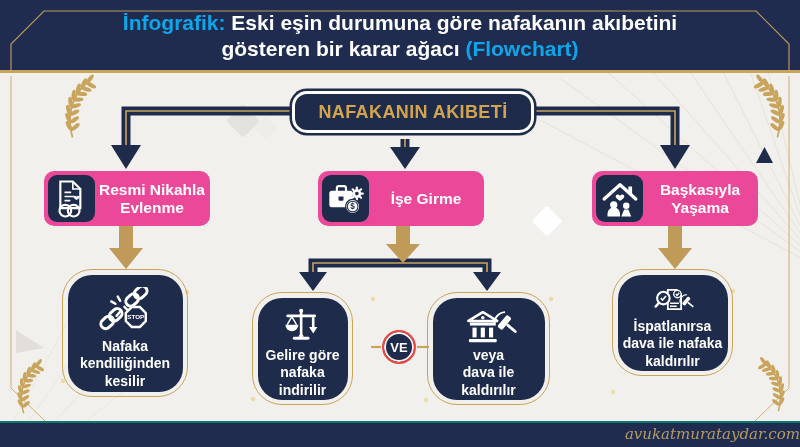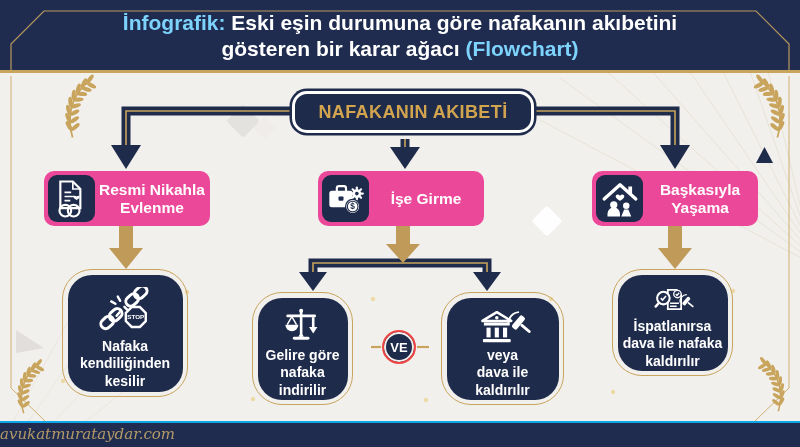--- a/index.html
+++ b/index.html
@@ -4,24 +4,24 @@
 <style>
   html,body{margin:0;padding:0;background:#888;}
   .stage{position:relative;width:800px;height:447px;background:#f2f0ed;overflow:hidden;
          font-family:"Liberation Sans", sans-serif;}
   
   .banner{position:absolute;left:0;top:0;width:800px;height:73px;background:#1f2c50;
           border-bottom:3px solid #c9a45c;box-sizing:border-box;}
   .banner svg{position:absolute;inset:0;}
   .t-line{position:relative;text-align:center;font-weight:bold;font-size:21px;color:#fff;line-height:1.25;}
   .t-line.first{margin-top:10px;}
-  .gold-t{color:#7dd3fc;}
+  .gold-t{color:#0ea5e9;}
   
   .footer{position:absolute;left:0;top:421px;width:800px;height:26px;background:#1f2c50;
-          border-top:2px solid #0ea5e9;box-sizing:border-box;text-align:left;}
+          border-top:2px solid #0f766e;box-sizing:border-box;text-align:right;}
   .footer span{font-family:"DejaVu Serif", serif;font-style:italic;font-size:15px;color:#b49a66;line-height:23px;}
   
   .layer{position:absolute;left:0;top:0;width:800px;height:447px;pointer-events:none;}
   .deco{z-index:0;} .wires{z-index:1;}
   
   .root{position:absolute;left:292px;top:91px;width:242px;height:42px;background:#1e2b4b;
         border:3.5px solid #fff;box-shadow:0 0 0 2.5px #1e2b4b;border-radius:15px;box-sizing:border-box;
         display:flex;align-items:center;justify-content:center;z-index:2;}
   .root span{color:#d2a44f;font-weight:bold;font-size:18px;letter-spacing:.4px;}
   
@@ -281,21 +281,21 @@
         <g stroke="#fff" stroke-width="1.6" fill="none">
           <polyline points="7,19 12,10.5 17,19"></polyline>
         </g>
       </svg>
       <div class="panel-label pre">Gelire göre
 nafaka
 indirilir</div>
     </div>
   </div>
 
-  <div class="panel sm" style="left:441px;top:292px;width:123px;height:113px;">
+  <div class="panel sm" style="left:427px;top:292px;width:123px;height:113px;">
     <div class="panel-inner">
       <svg class="panel-icon" width="56" height="42" viewBox="0 0 48 36">
         <polygon points="4,13.5 18,5 32,13.5" fill="none" stroke="#fff" stroke-width="2.4" stroke-linejoin="round"></polygon>
         <circle cx="18" cy="10.5" r="1.7" fill="#fff"></circle>
         <g fill="#fff">
           <rect x="5.5" y="15" width="25" height="3"></rect>
           <rect x="8" y="20" width="4" height="9.5"></rect>
           <rect x="16" y="20" width="4" height="9.5"></rect>
           <rect x="24" y="20" width="4" height="9.5"></rect>
           <rect x="4.5" y="31" width="27" height="3.2" rx="1"></rect>

